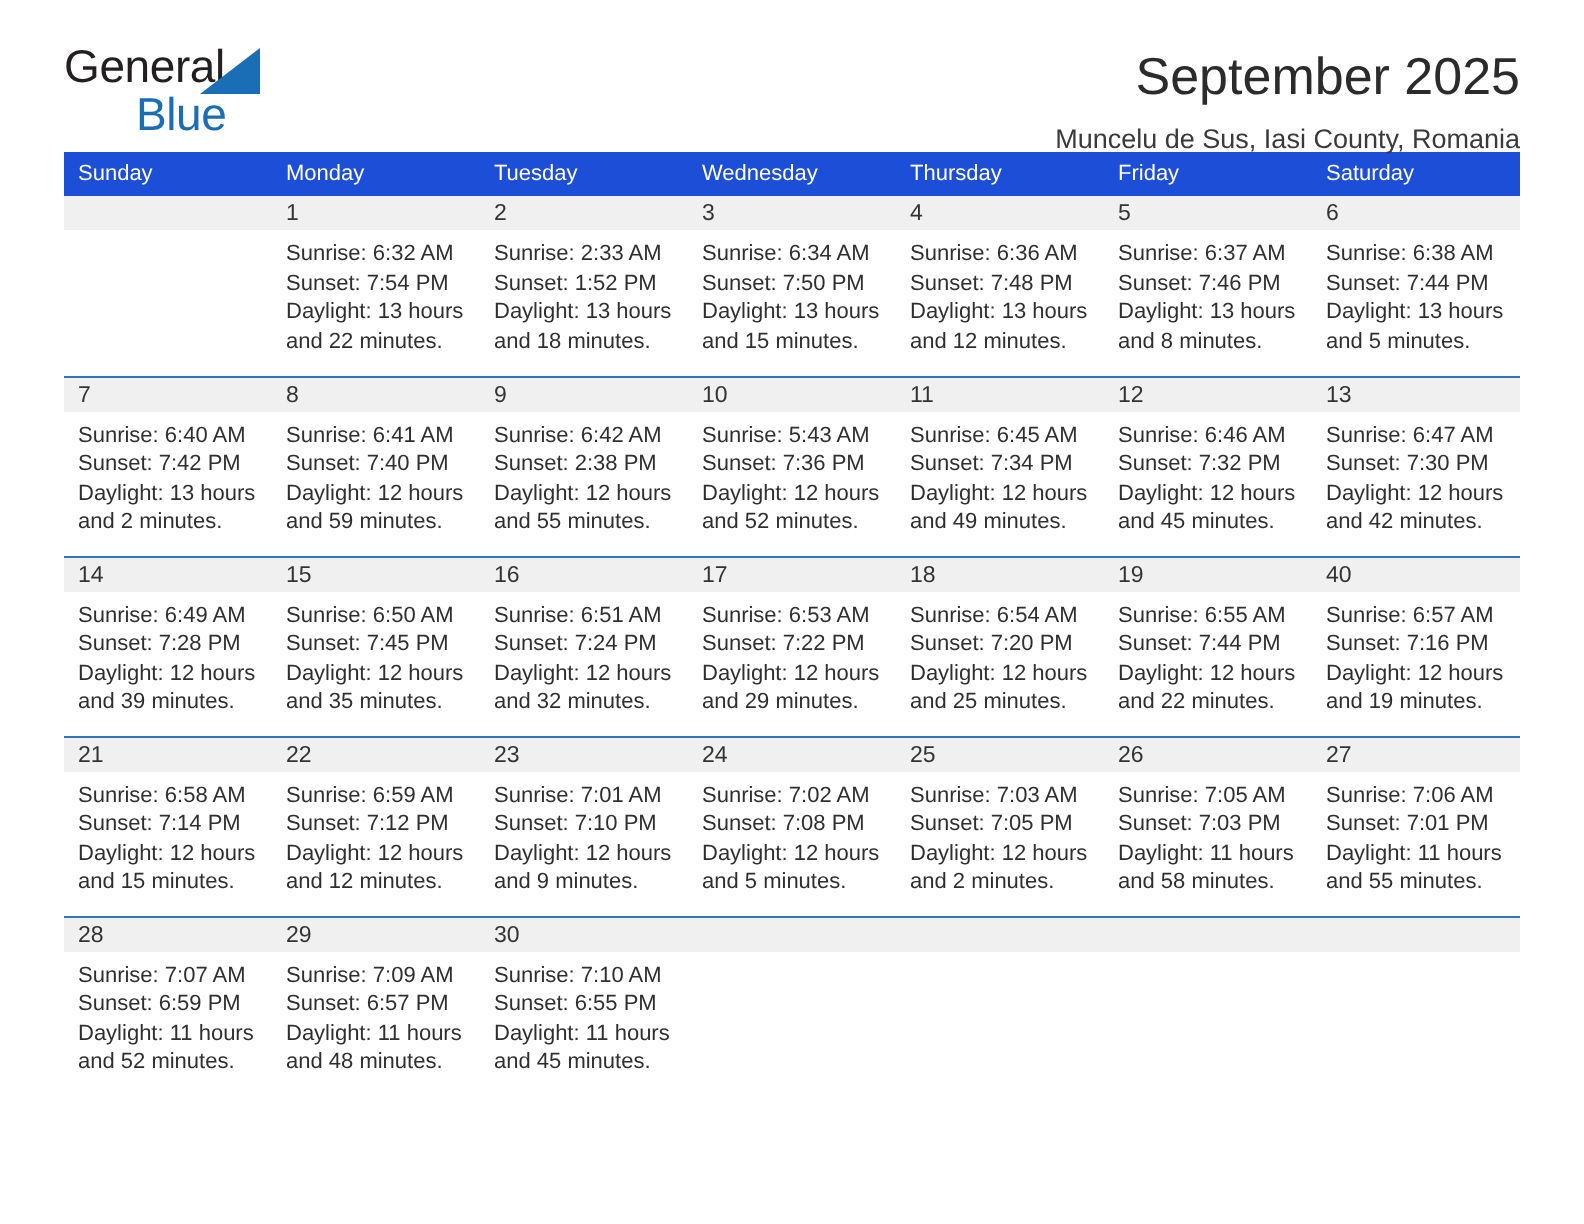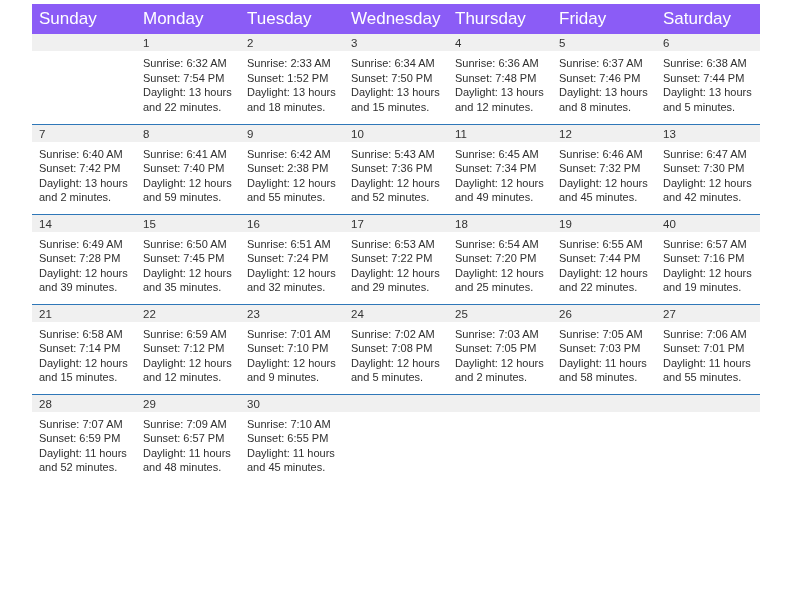--- a/index.html
+++ b/index.html
@@ -84,23 +84,23 @@
   }
 
   
   .calendar {
     width: 728px;
     border-collapse: collapse;
     table-layout: fixed;
     margin-top: 4px;
   }
   .calendar th {
-    background: #8b5cf6;
+    background: #1d4ed8;
     color: #ffffff;
-    font-size: 17px;
+    font-size: 11px;
     font-weight: normal;
     text-align: left;
     padding: 5px 0 5px 7px;
     height: 19px;
     box-sizing: border-box;
   }
   .calendar td {
     vertical-align: top;
     padding: 0;
     width: 104px;
@@ -133,20 +133,38 @@
     line-height: 14.6px;
     white-space: nowrap;
   }
   .cellbody.empty div { visibility: hidden; }
 </style>
 </head>
 <body>
 
 <div class="page">
 
+  <div class="top">
+
+    <div class="brand">
+      <div class="brand-row1">
+        <span class="brand-general">General</span>
+        <svg class="brand-tri" viewBox="0 0 30 23">
+          <polygon points="0,23 30,23 30,0" fill="#1a6eb5"></polygon>
+        </svg>
+      </div>
+      <div class="brand-row2">Blue</div>
+    </div>
+
+    <div class="title-wrap">
+      <h1 class="cal-title">September 2025</h1>
+      <div class="cal-subtitle">Muncelu de Sus, Iasi County, Romania</div>
+    </div>
+
+  </div>
 
   <table class="calendar">
     <thead>
       <tr id="weekday-row">
           <th>Sunday</th>
           <th>Monday</th>
           <th>Tuesday</th>
           <th>Wednesday</th>
           <th>Thursday</th>
           <th>Friday</th>

